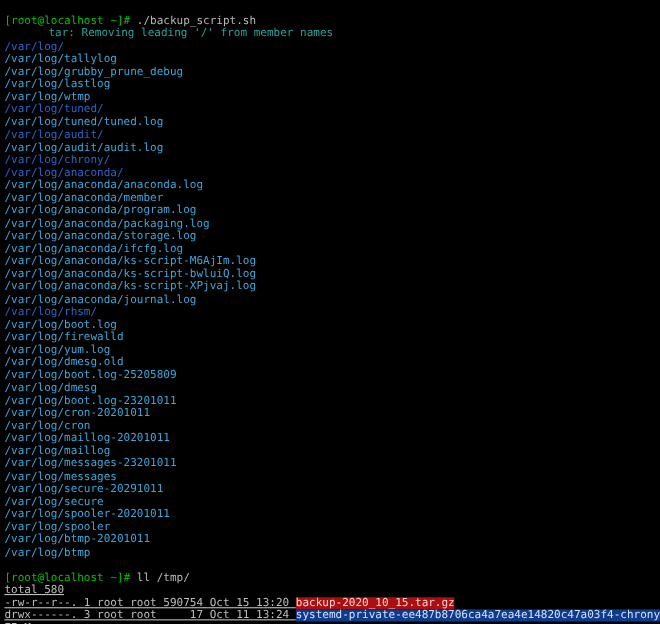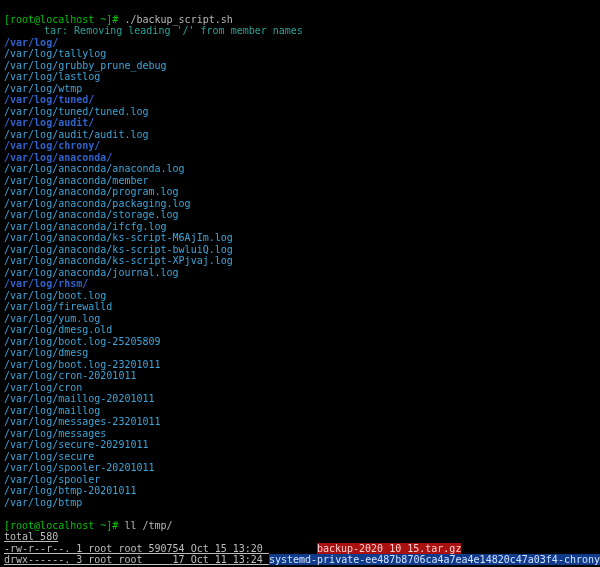--- a/index.html
+++ b/index.html
@@ -15,23 +15,23 @@
     font-size: 10px;
     line-height: 11.5px;
     color: #ccc;
     white-space: pre;
     padding: 2px 4px;
   }
   .prompt   { color: #00c000; }
   .user     { color: #b7b7b7; }
   .tar      { color: #2aa198; margin-left: 40px; }
   .file     { color: #3da5d9; }
-  .dir      { color: #2e62c9; font-weight: bold; }
+  .dir      { color: #2e62c9; }
   .ls       { color: #bdbdbd; text-decoration: underline; }
-  .hl-red   { background: #aa1010; color: #ffd0d0; margin-left: 48px; }
+  .hl-red   { background: #aa1010; color: #ffd0d0; }
   .hl-blue  { background: #103a8a; color: #cfe2ff; }
   .hl-bold  { color: #fefefe; font-weight: bold; }
 </style>
 </head>
 <body>
 
 <div class="term">
 <span class="prompt">[root@localhost ~]#</span><span class="user"> ./backup_script.sh</span>
 <span class="tar">tar: Removing leading '/' from member names</span>
 <span id="paths"><span class="dir">/var/log/</span>

